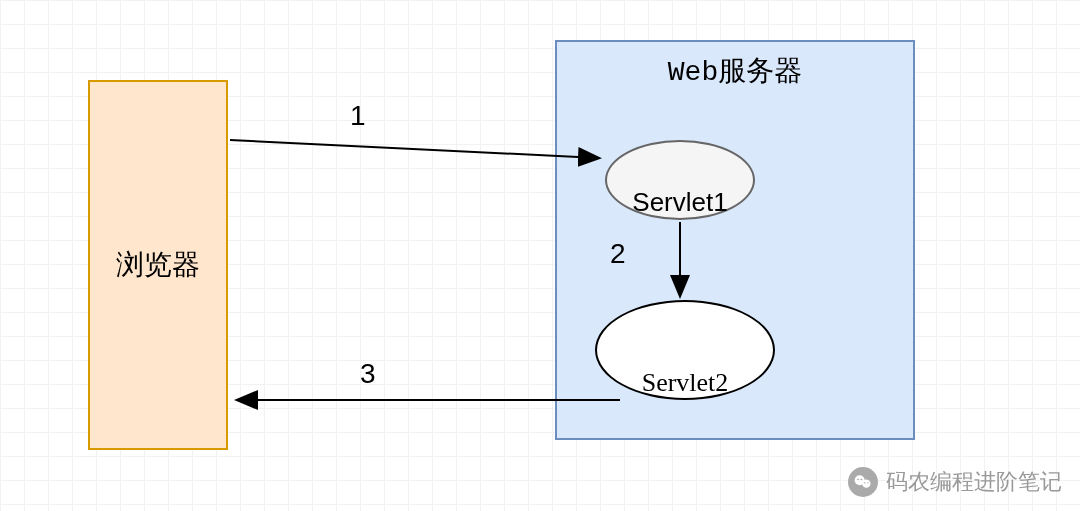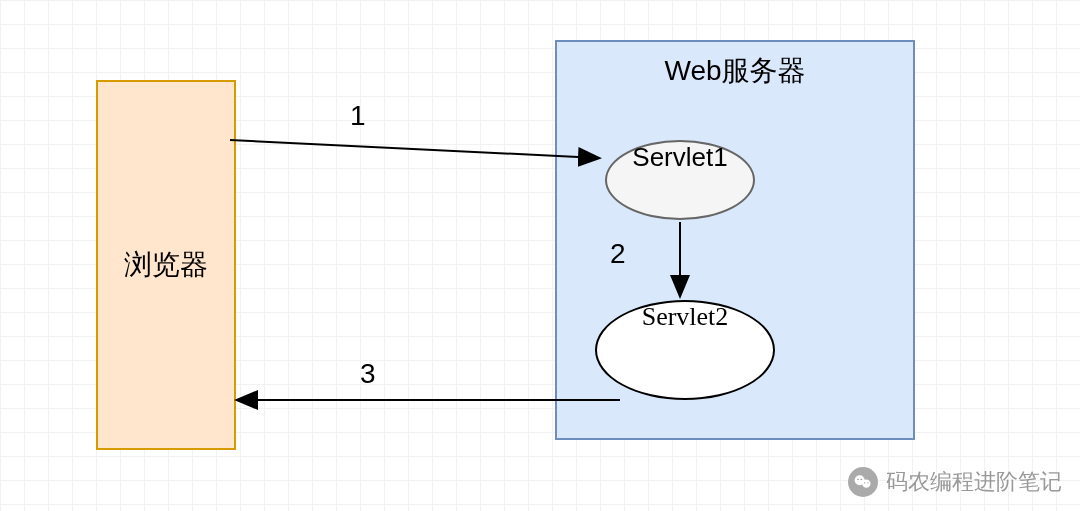--- a/index.html
+++ b/index.html
@@ -19,23 +19,24 @@
       linear-gradient(to right, #f2f2f2 1px, transparent 1px),
       linear-gradient(to bottom, #f2f2f2 1px, transparent 1px);
     background-size: 24px 24px;
   }
   .box {
     position: absolute;
     box-sizing: border-box;
     display: flex;
     align-items: center;
     justify-content: center;
+    font-family: Liberation Mono, monospace;
   }
   .browser-box {
-    left: 96px;
+    left: 88px;
     top: 80px;
     width: 140px;
     height: 370px;
     background: #ffe6cc;
     border: 2px solid #d79b00;
     font-size: 28px;
   }
   .server-box {
     left: 555px;
     top: 40px;
@@ -46,21 +47,21 @@
     align-items: flex-start;
     justify-content: center;
     padding-top: 10px;
     font-size: 28px;
   }
   .ellipse {
     position: absolute;
     border-radius: 50%;
     box-sizing: border-box;
     display: flex;
-    align-items: flex-start;
+    align-items: flex-end;
     justify-content: center;
     font-size: 26px;
     border: 2px solid #000;
   }
   .servlet1 {
     left: 605px;
     top: 140px;
     width: 150px;
     height: 80px;
     background: #f5f5f5;

